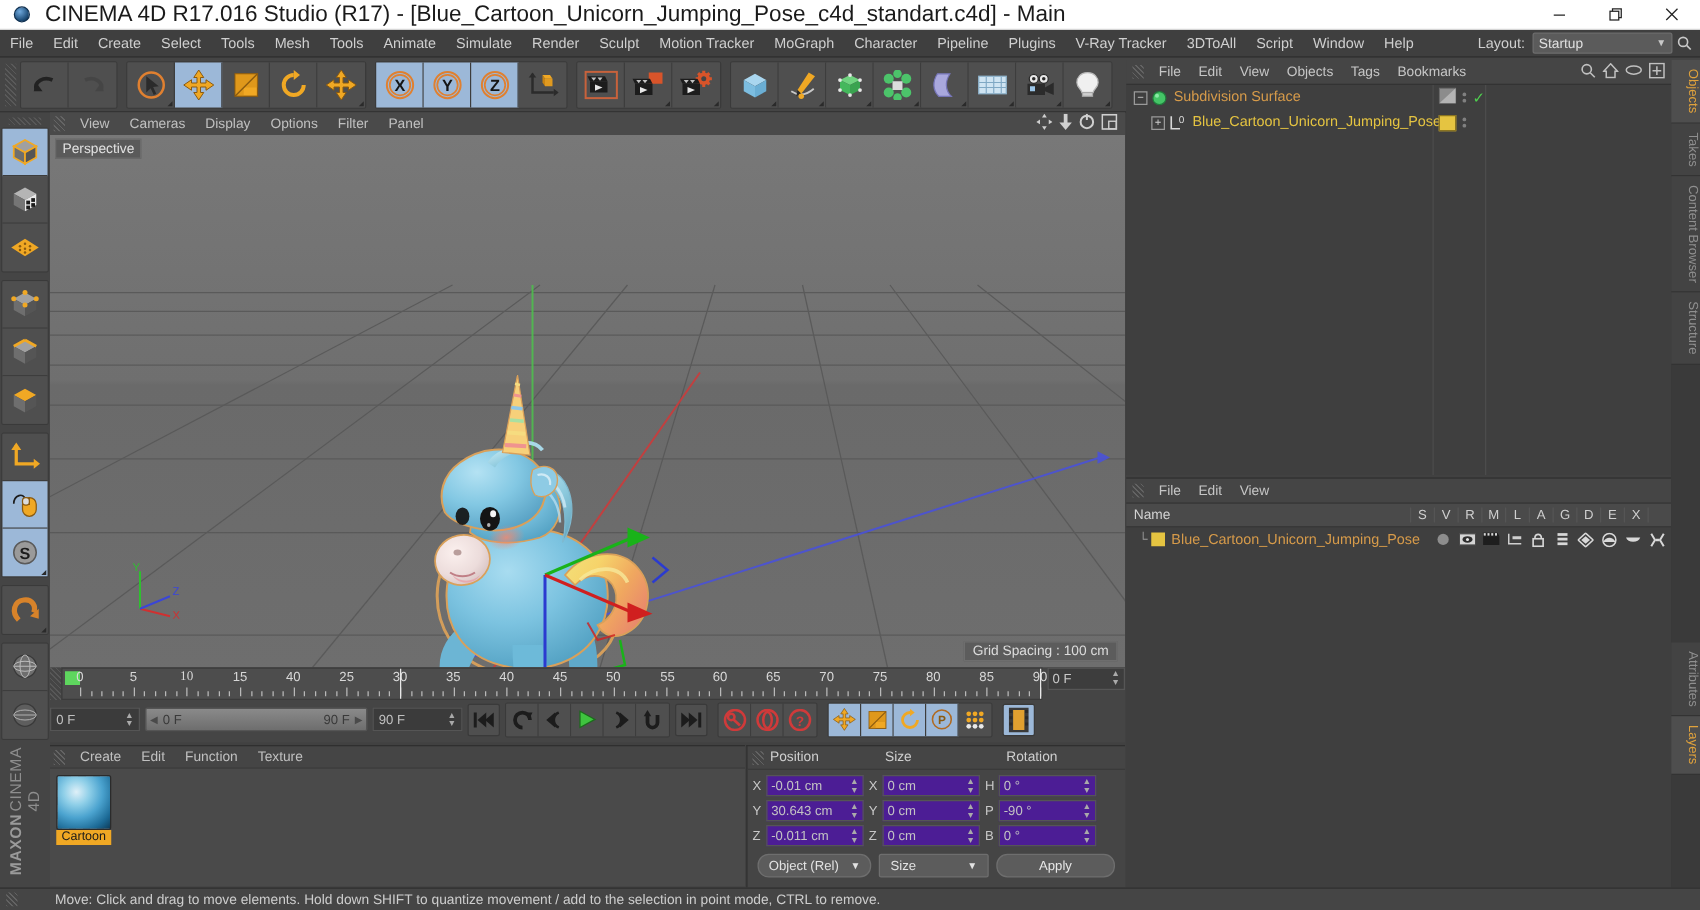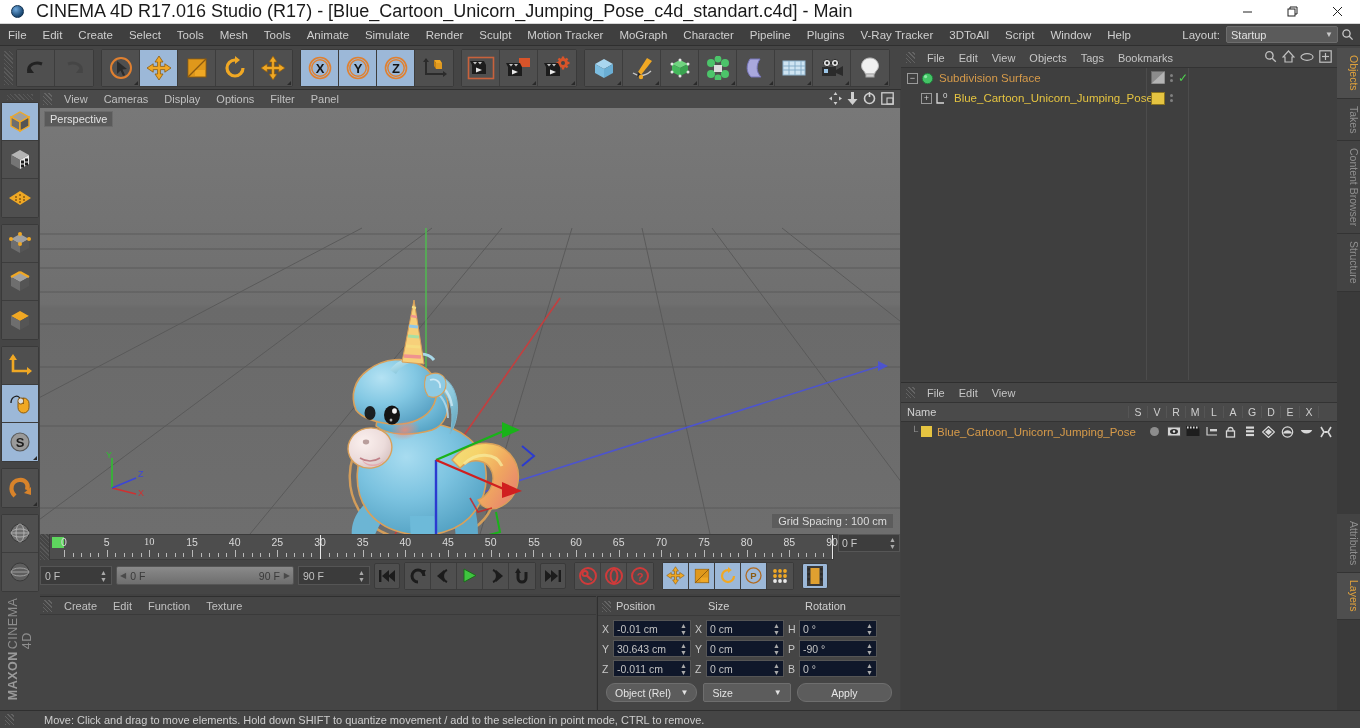--- a/index.html
+++ b/index.html
@@ -165,21 +165,21 @@
     position:absolute; left:597px; top:596px; width:303px; height:114px;
     background:#454545; border-left:1px solid #2f2f2f; border-top:1px solid #2f2f2f;
   }
   .co-head { height:19px; display:flex; align-items:center; border-bottom:1px solid #3a3a3a;}
   .co-grip{width:9px;height:11px;margin:0 5px 0 4px;background:repeating-linear-gradient(45deg,#777 0 1px,transparent 1px 3px);opacity:.6;}
   .co-hlbl { font-size:11px; color:#cfcfcf;}
   .co-rows { padding:3px 4px 0 4px;}
   .co-row { display:flex; align-items:center; height:19px; margin-bottom:1px; gap:0;}
   .co-ax { width:11px; font-size:10.5px; color:#c8c8c8; text-align:left;}
   .co-field {
-    height:17px; background:#0f172a; border:1px solid #555; display:flex;
+    height:17px; background:#4c1d95; border:1px solid #555; display:flex;
     align-items:center; padding:0 3px; font-size:10.5px; color:#c3c3c3; margin-right:4px;
   }
   .co-field.w1 { width:78px; }
   .co-bottom { display:flex; gap:6px; padding:4px 4px 0 4px; align-items:center;}
   .co-drop {
     height:19px; background:#5c5c5c; border:1px solid #6e6e6e; border-radius:9px;
     display:flex; align-items:center; padding:0 8px; font-size:10.5px; color:#e3e3e3;
   }
   .co-drop .cv{margin-left:auto;padding-left:6px;font-size:8px;}
   .co-apply {
@@ -1147,20 +1147,26 @@
   </div>
 
   <div class="matmgr">
     <div class="mm-menubar">
       <div class="vp-grip"></div>
       <div class="vp-menu">Create</div>
       <div class="vp-menu">Edit</div>
       <div class="vp-menu">Function</div>
       <div class="vp-menu">Texture</div>
     </div>
+    <div class="mm-body">
+      <div class="mat-chip">
+        <div class="mat-thumb"></div>
+        <div class="mat-name">Cartoon</div>
+      </div>
+    </div>
   </div>
 
   <div class="coords">
     <div class="co-head">
       <div class="co-grip"></div>
       <div class="co-hlbl" style="width:92px;">Position</div>
       <div class="co-hlbl" style="width:97px;">Size</div>
       <div class="co-hlbl">Rotation</div>
     </div>
     <div class="co-rows">

